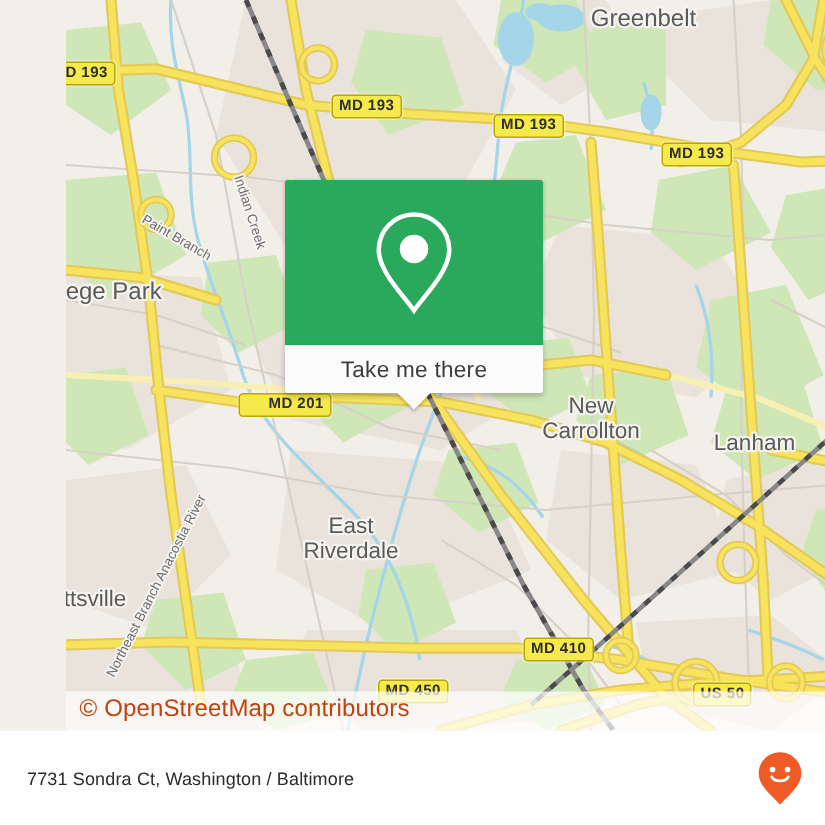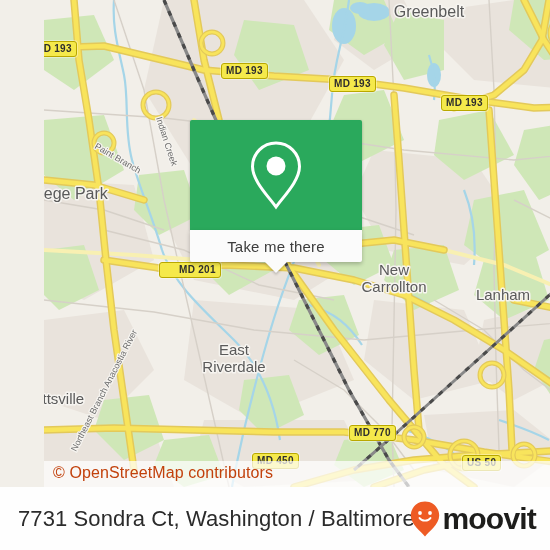--- a/index.html
+++ b/index.html
@@ -56,21 +56,21 @@
   #callout-tail{
     position:absolute;left:50%;top:32px;margin-left:-11px;width:0;height:0;
     border-left:11px solid transparent;border-right:11px solid transparent;
     border-top:11px solid #fbfbfb;
     filter:drop-shadow(0 2px 1px rgba(0,0,0,.18));
   }
 
   
   #footer{position:absolute;left:0;bottom:0;width:550px;height:63px;background:rgba(255,255,255,.93);
     display:flex;align-items:center;}
-  #footer-address{margin-left:18px;font-size:22px;color:#2b2b2b;letter-spacing:.1px;white-space:nowrap;}
+  #footer-address{margin-left:18px;font-size:12px;color:#2b2b2b;letter-spacing:.1px;white-space:nowrap;}
   #brand{position:absolute;right:14px;top:50%;transform:translateY(-50%);display:flex;align-items:center;}
   #brand-word{font-size:30px;font-weight:bold;color:#1d1d1b;letter-spacing:-.8px;margin-left:1px;}
 </style>
 </head>
 <body>
 
 <div id="app">
 
   <div id="map">
 
@@ -255,21 +255,21 @@
       </g>
     </svg>
 
     <div id="shields">
         <div class="shield" style="left: -14px; top: 41px;">MD 193</div>
         <div class="shield" style="left: 177px; top: 63px;">MD 193</div>
         <div class="shield" style="left: 285px; top: 76px;">MD 193</div>
         <div class="shield" style="left: 397px; top: 95px;">MD 193</div>
         <div class="shield" style="left: 538px; top: 104px;">MD 193</div>
         <div class="shield" style="left: 115px; top: 262px; padding-left: 19px;">MD 201</div>
-        <div class="shield" style="left: 305px; top: 425px;">MD 770</div>
+        <div class="shield" style="left: 305px; top: 425px;">MD 410</div>
         <div class="shield" style="left: 208px; top: 453px;">MD 450</div>
         <div class="shield" style="left: 418px; top: 455px;">US 50</div>
         <div class="shield" style="left: 525px; top: 444px;">US 50</div>
       </div>
 
     <div id="attrib-band"></div>
     <div id="attrib">© OpenStreetMap contributors</div>
   </div>
 
   <div id="callout">
@@ -287,17 +287,16 @@
 
   <div id="footer">
     <div id="footer-address">7731 Sondra Ct, Washington / Baltimore</div>
     <div id="brand">
       <svg width="32" height="38" viewBox="0 0 32 38">
         <path d="M16 1.5 C8 1.5 1.8 7.8 1.8 15.6 C1.8 24.5 12 31.5 16 36.5 C20 31.5 30.2 24.5 30.2 15.6 C30.2 7.8 24 1.5 16 1.5 Z" fill="#ee5b24"></path>
         <circle cx="11" cy="13" r="1.9" fill="#ffffff"></circle>
         <circle cx="21" cy="13" r="1.9" fill="#ffffff"></circle>
         <path d="M10.5 18 C12.5 21.5 19.5 21.5 21.5 18" fill="none" stroke="#ffffff" stroke-width="1.9" stroke-linecap="round"></path>
       </svg>
-      <span id="brand-word">moovit</span>
     </div>
   </div>
 
 </div>
 
 </body></html>

